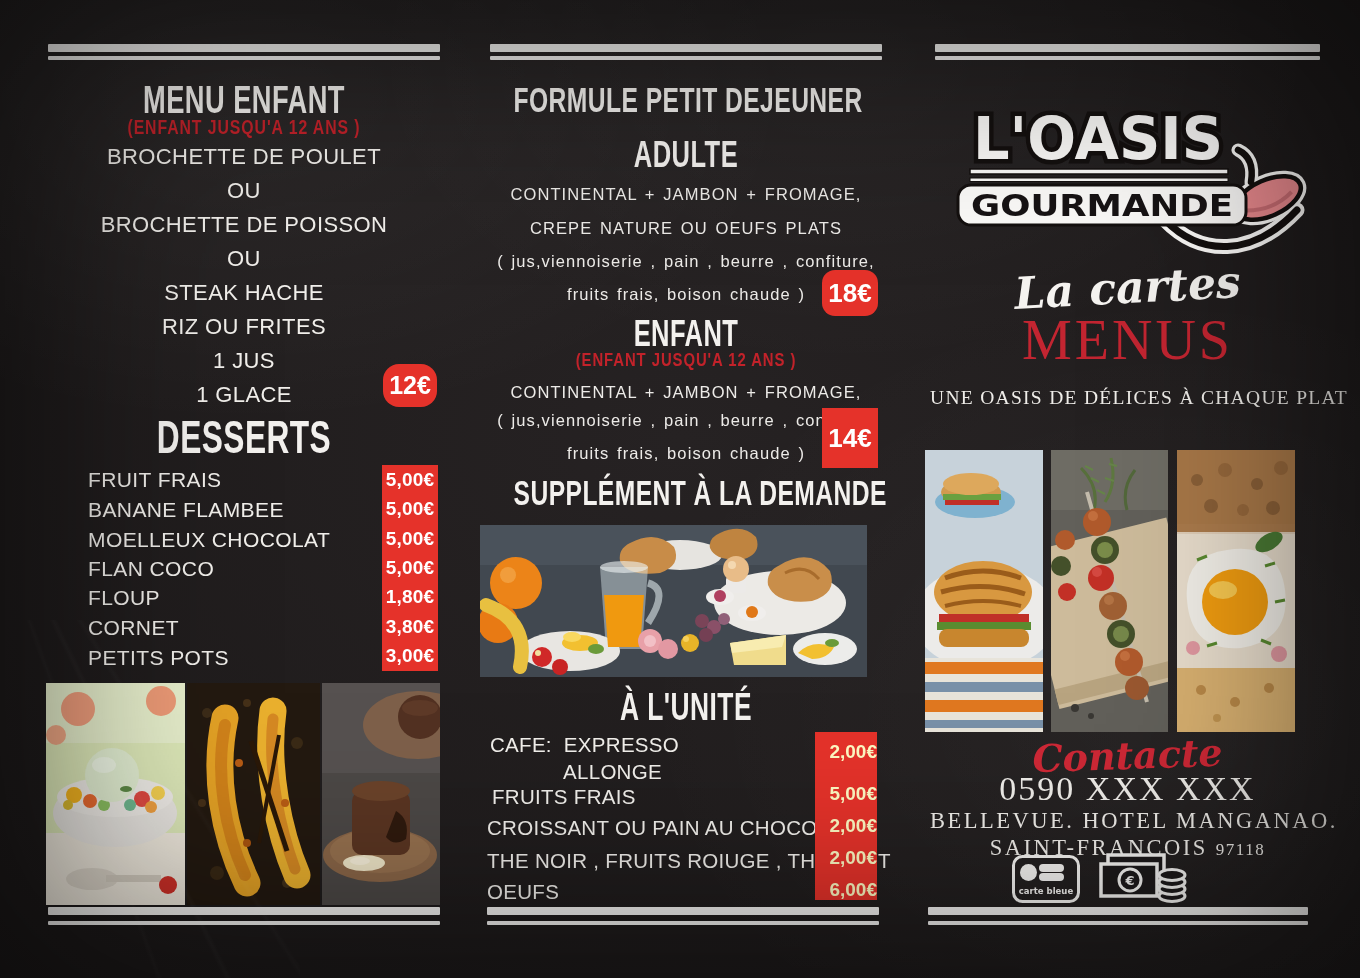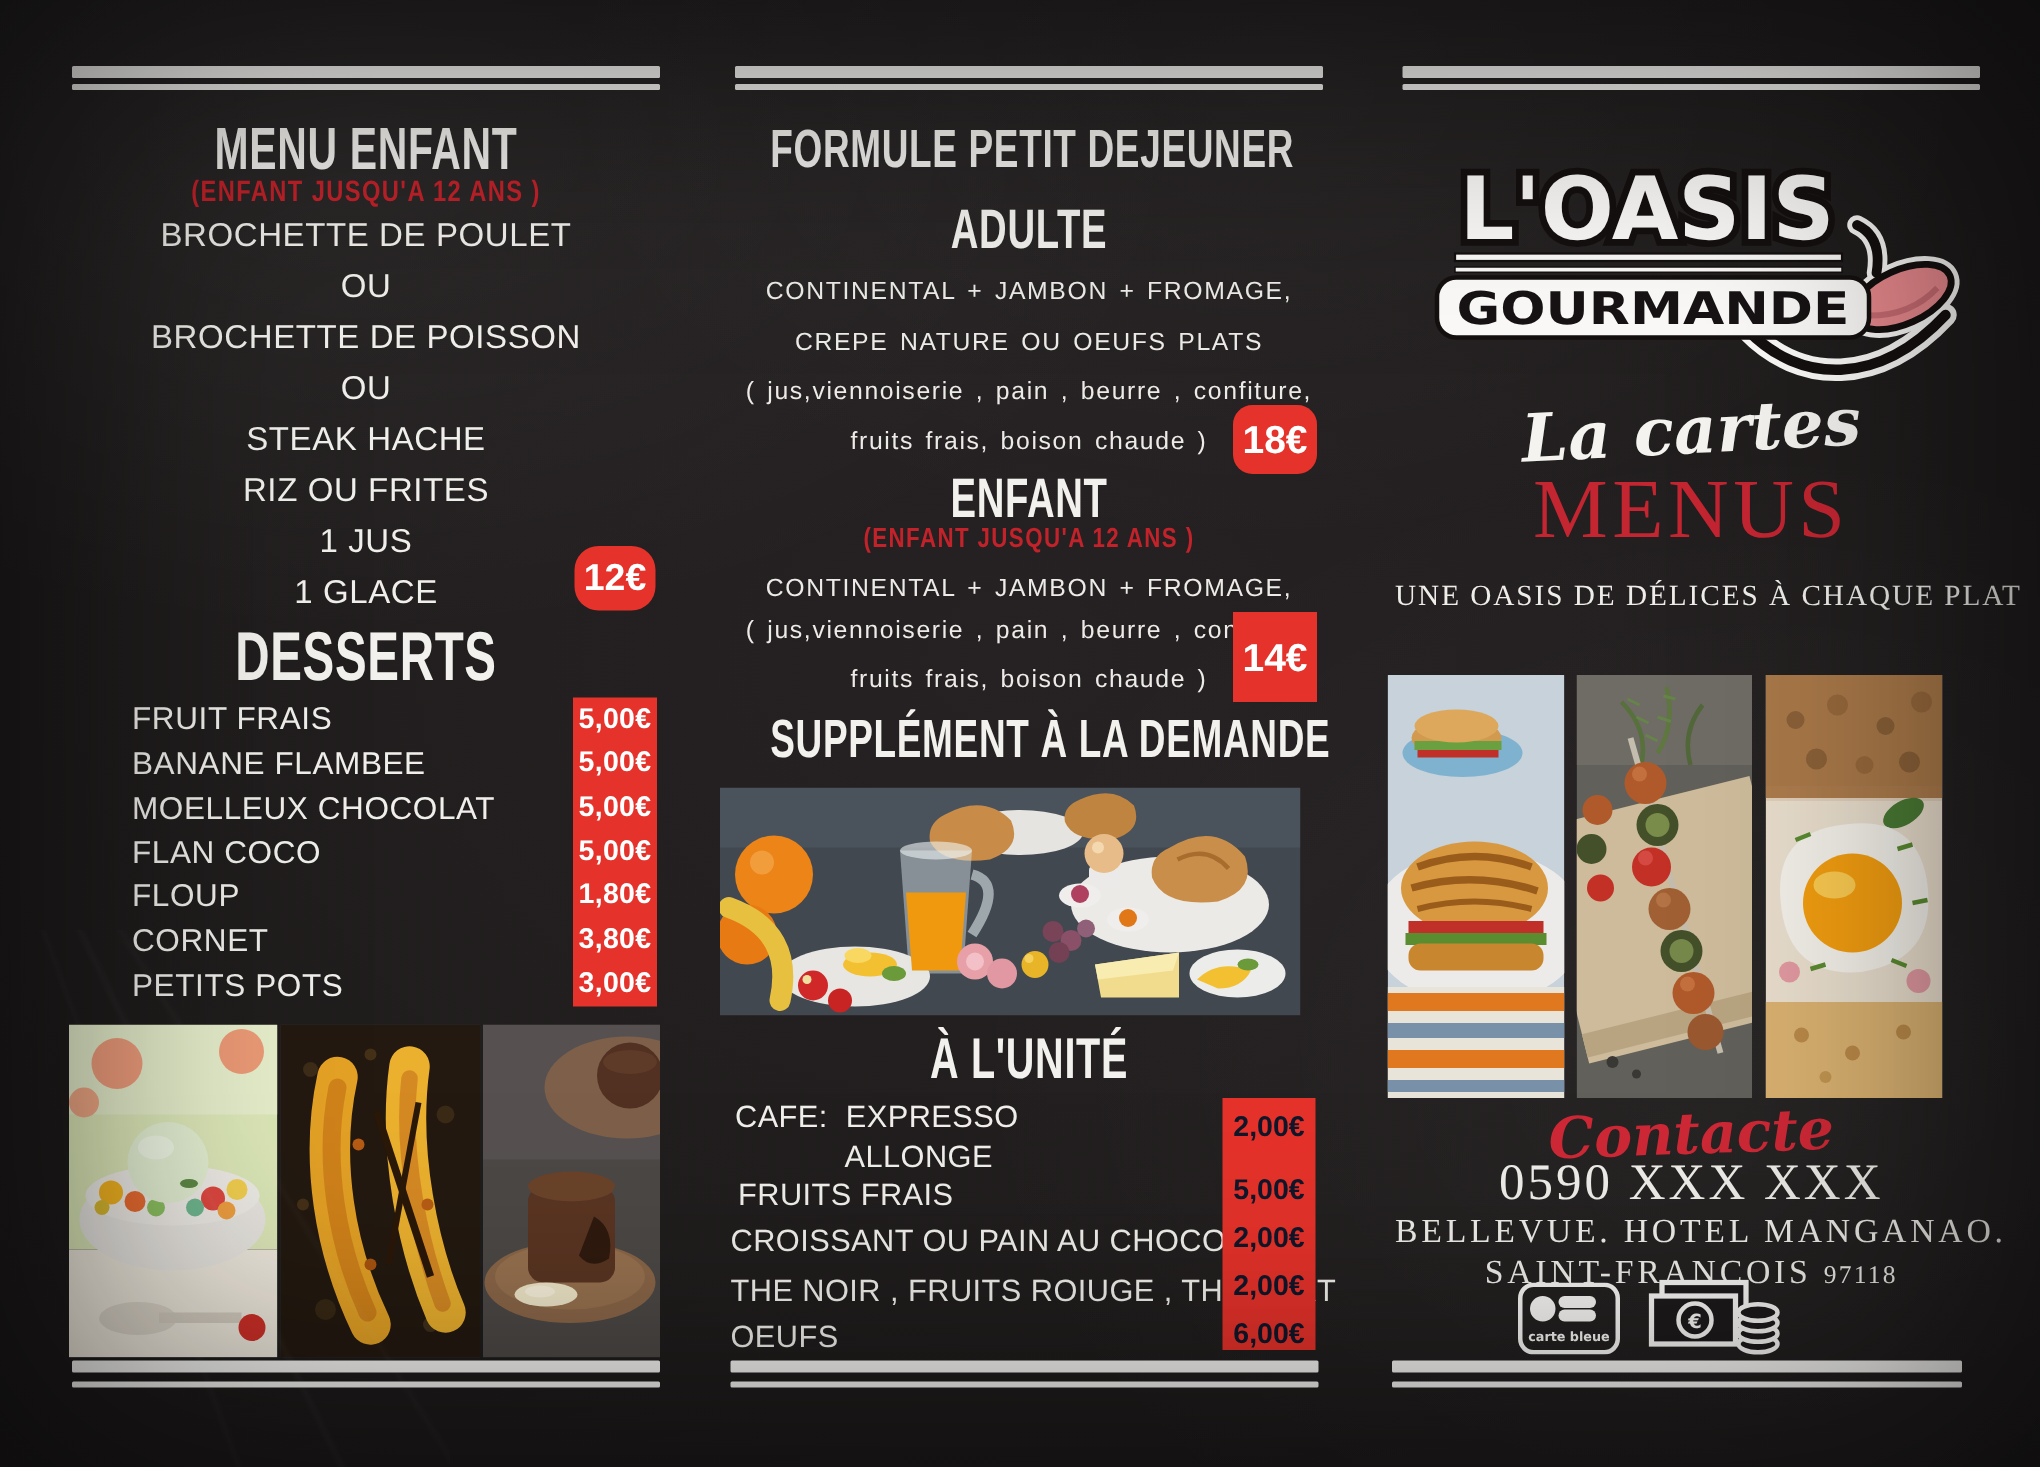--- a/index.html
+++ b/index.html
@@ -38,21 +38,21 @@
   .unit-line{height:24px;line-height:24px;font-size:20.5px;letter-spacing:0.3px;white-space:pre;text-align:right;}
   .badge{
     position:absolute;background:#e5322a;color:#fff;font-weight:700;
     display:flex;align-items:center;justify-content:center;
     font-family:"Liberation Sans",sans-serif;
   }
   .strip{position:absolute;background:#e5322a;}
   .strip-col{display:flex;flex-direction:column;height:100%;}
   .strip-col .p{flex:1;display:flex;align-items:center;justify-content:center;
     color:#fff;font-weight:700;font-size:19px;letter-spacing:0.2px;}
-  .strip .p-abs{position:absolute;left:0;right:0;text-align:center;color:#0f172a;font-weight:700;font-size:19px;height:20px;line-height:20px;}
+  .strip .p-abs{position:absolute;left:0;right:0;text-align:right;color:#fef9c3;font-weight:700;font-size:19px;height:20px;line-height:20px;}
   .photo{position:absolute;overflow:hidden;background:#2c2a29;}
   .photo svg{display:block;width:100%;height:100%;}
   .serifc{font-family:"Liberation Serif",serif;color:#efede9;}
   .script{font-family:"DejaVu Serif",serif;font-style:italic;font-weight:700;white-space:nowrap;}
   .center{text-align:center;}
 </style>
 </head>
 <body>
 
 <div class="canvas">

